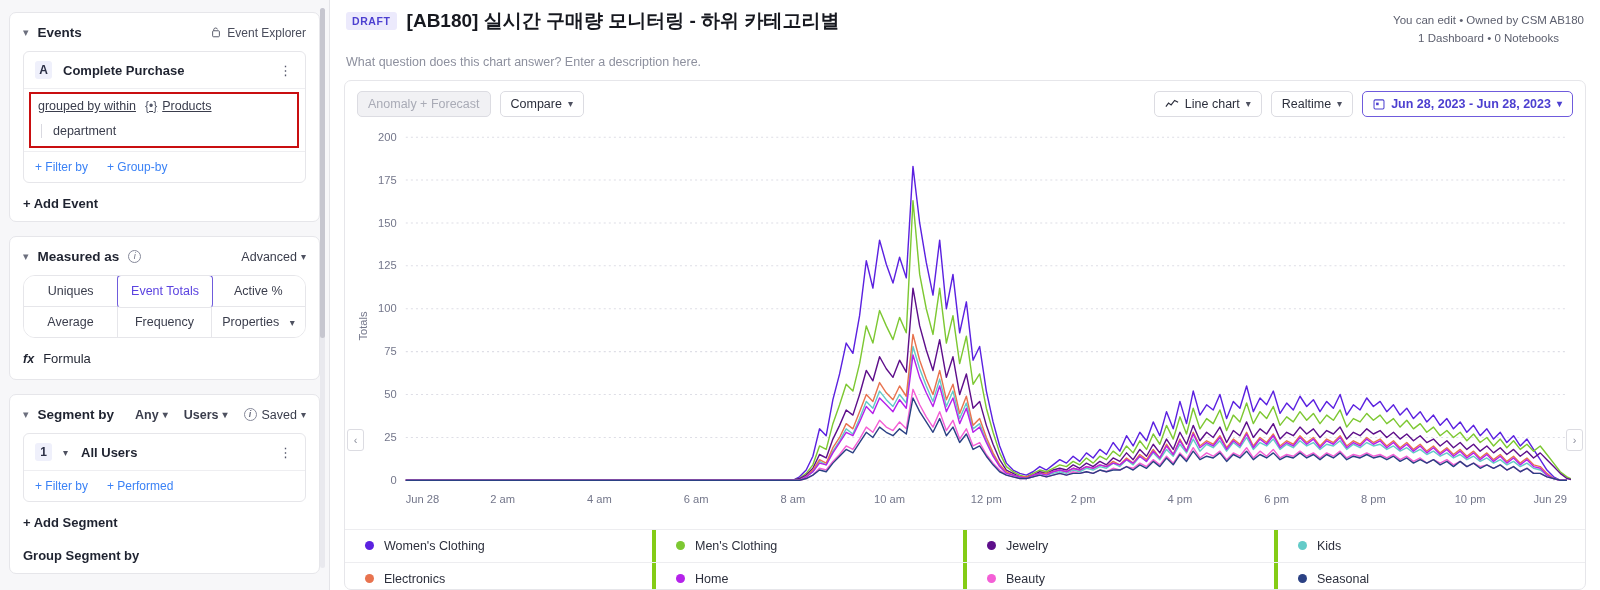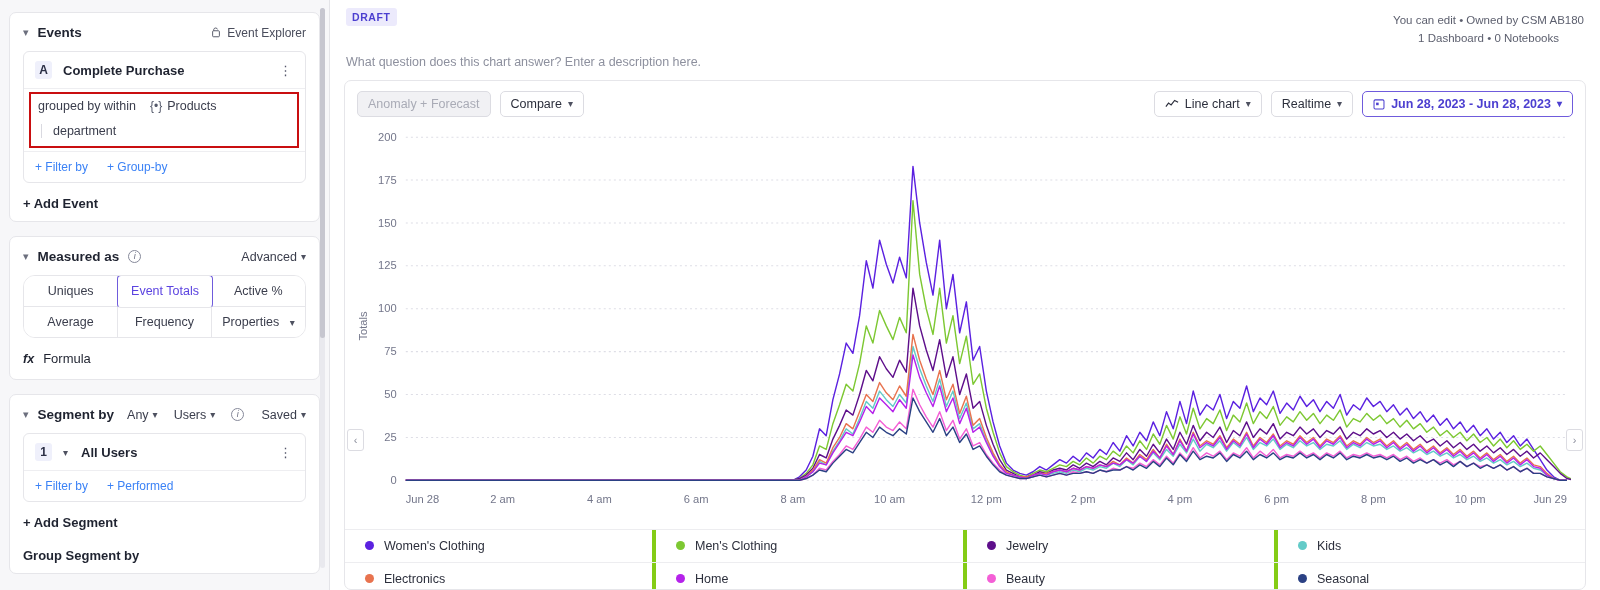--- a/index.html
+++ b/index.html
@@ -39,21 +39,21 @@
   .inner-row.head { border-bottom:1px solid #eeeef1; }
   .badge-letter {
     background:#eff0fb; color:#2b2f45; font-weight:bold; font-size:12px;
     width:17px; height:18px; border-radius:3px; display:flex;
     align-items:center; justify-content:center; margin-right:11px;
   }
   .ev-name { font-weight:bold; font-size:13px; flex:1; }
   .kebab { color:#53566a; font-size:13px; letter-spacing:0; line-height:1; cursor:pointer; padding:0 2px; }
 
   .hl-box { border:2px solid #c90e10; margin:3px 6px 3px 5px; padding:5px 7px 8px 7px; }
-  .grp-line { display:flex; align-items:center; gap:14px; font-size:12.5px; color:#3a3d4c; }
+  .grp-line { display:flex; align-items:center; gap:9px; font-size:12.5px; color:#3a3d4c;text-decoration:underline; }
   .brace { color:#555a6b; font-size:12px; }
   .grp-sub { margin-top:11px; padding-left:11px; border-left:1.5px solid #d9d9e0;
              margin-left:3px; font-size:12.5px; color:#3a3d4c; }
 
   .addrow { border-top:1px solid #eeeef1; display:flex; gap:19px; padding:8px 11px; }
   .addlink { color:#3b82f6; font-size:12px; cursor:pointer; }
   .addmain { color:#1f2330; font-weight:bold; font-size:13px; margin-top:13px; cursor:pointer; }
 
   .seg-grid { border:1px solid #e6e6ea; border-radius:12px; overflow:hidden; }
   .seg-grid .r { display:flex; }
@@ -210,21 +210,21 @@
         <span class="fx">fx</span>
         <span>Formula</span>
       </div>
     </section>
 
     <section class="card tight">
       <div class="card-head">
         <div class="card-head-left">
           <span class="chev">▾</span>
           <span class="card-title">Segment by</span>
-          <div class="seg-head-opts" style="margin-left:4px;">
+          <div class="seg-head-opts" style="margin-left:12px;font-weight:bold;">
             <span class="opt">
               <span>Any</span>
               <span class="cv">▾</span>
             </span>
             <span class="opt">
               <span>Users</span>
               <span class="cv">▾</span>
             </span>
             <span class="info-i">i</span>
           </div>
@@ -252,20 +252,21 @@
       <div class="group-seg" style="margin-top:18px;">Group Segment by</div>
     </section>
   </aside>
 
   <main class="main">
 
     <div class="topbar">
       <div>
         <div class="title-wrap">
           <span class="draft-badge">DRAFT</span>
+          <span class="chart-title">[AB180] 실시간 구매량 모니터링 - 하위 카테고리별</span>
         </div>
       </div>
       <div class="meta">
         <div>You can edit • Owned by CSM AB180</div>
         <div>1 Dashboard • 0 Notebooks</div>
       </div>
     </div>
     <div class="desc">What question does this chart answer? Enter a description here.</div>
 
     <section class="chart-card">

